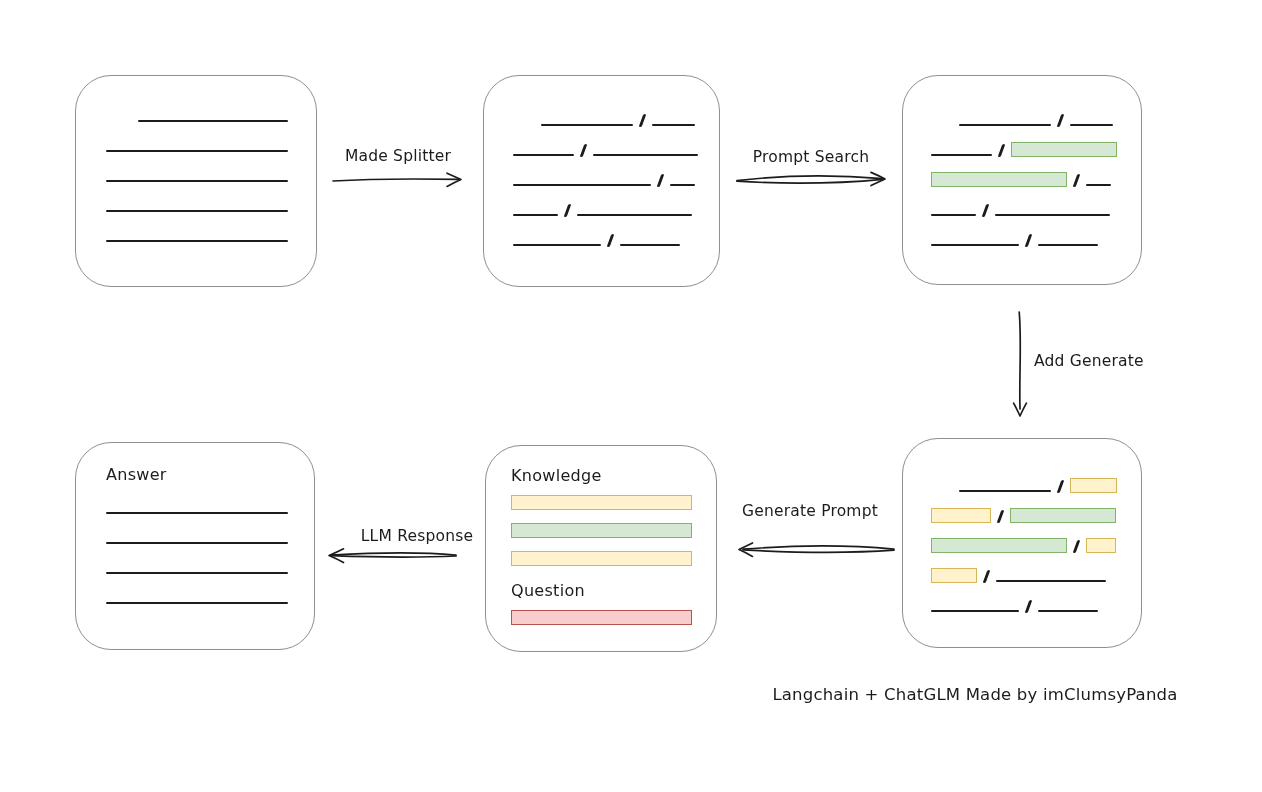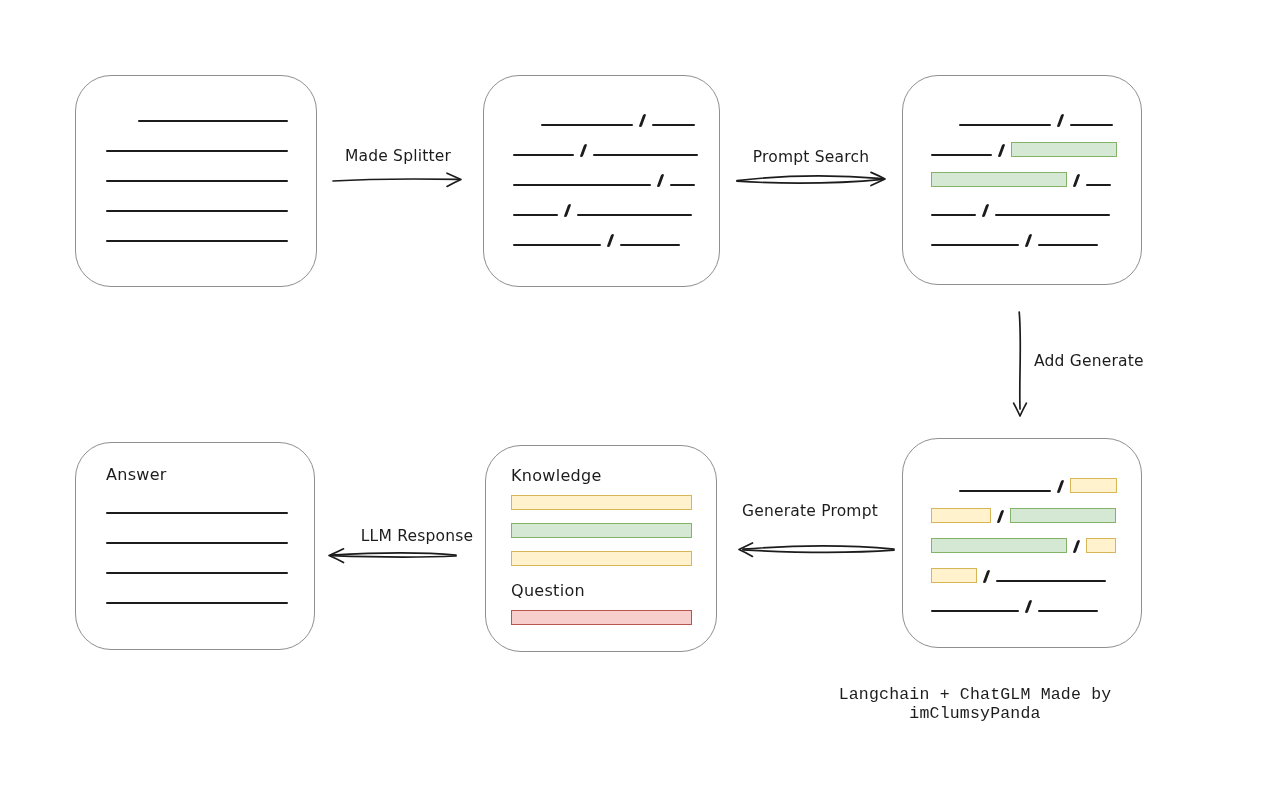--- a/index.html
+++ b/index.html
@@ -92,21 +92,20 @@
   }
   .caption {
     position: absolute;
     left: 768px;
     top: 685px;
     width: 414px;
     text-align: center;
     font-size: 16.5px;
     letter-spacing: 0.2px;
     color: var(--ink, #1c1c1c);
-    font-family: Liberation Mono, monospace;
   }
 
   
   #box-source   { left: 75px;  top: 75px;  width: 242px; height: 212px; padding: 17px 0 0 30px; }
   #box-split    { left: 483px; top: 75px;  width: 237px; height: 212px; padding: 21px 0 0 29px; }
   #box-vector   { left: 902px; top: 75px;  width: 240px; height: 210px; padding: 21px 0 0 28px; }
   #box-context  { left: 902px; top: 438px; width: 240px; height: 210px; padding: 24px 0 0 28px; }
   #box-prompt   { left: 485px; top: 445px; width: 232px; height: 207px; padding: 20px 0 0 25px; }
   #box-answer   { left: 75px;  top: 442px; width: 240px; height: 208px; padding: 22px 0 0 30px; }
 

